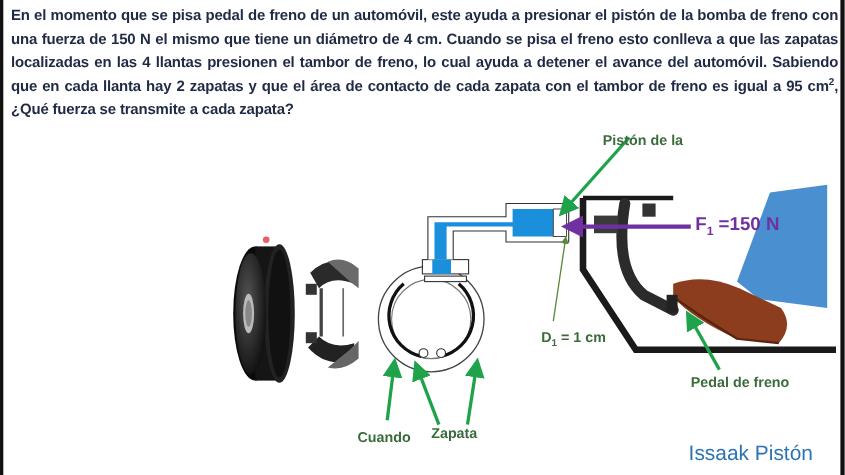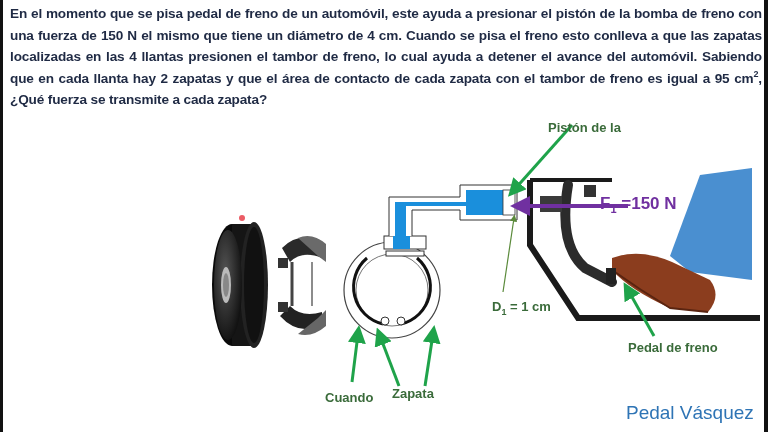--- a/index.html
+++ b/index.html
@@ -100,21 +100,21 @@
   <line x1="654" y1="336" x2="628" y2="290" stroke="#1fa34a" stroke-width="3" marker-end="url(#ga)"></line>
   <line x1="352" y1="382" x2="358" y2="334" stroke="#1fa34a" stroke-width="3" marker-end="url(#ga)"></line>
   <line x1="399" y1="386" x2="380" y2="336" stroke="#1fa34a" stroke-width="3" marker-end="url(#ga)"></line>
   <line x1="425" y1="386" x2="433" y2="334" stroke="#1fa34a" stroke-width="3" marker-end="url(#ga)"></line>
 </svg>
 
 <div class="lbl" style="left:548px; top:121px;">
   <div>Pistón de la</div>
 </div>
 
-<div class="force" style="left:600px; top:194px;text-align:right;"><span>F</span><sub style="font-size:11px;">1</sub> <span>=150 N</span></div>
+<div class="force" style="left:632px; top:194px;text-align:right;"><span>F</span><sub style="font-size:11px;">1</sub> <span>=150 N</span></div>
 
 <div class="lbl" style="left:492px; top:300px;"><span>D</span><sub style="font-size:9px;">1</sub><span> = 1 cm</span></div>
 
 <div class="lbl" style="left:628px; top:341px;">Pedal de freno</div>
 <div class="lbl" style="left:325px; top:391px;">Cuando</div>
 <div class="lbl" style="left:392px; top:387px;">Zapata</div>
 
-<div class="author">Pedal Vásquez</div>
+<div class="author">Issaak Pistón</div>
 
 </body></html>

